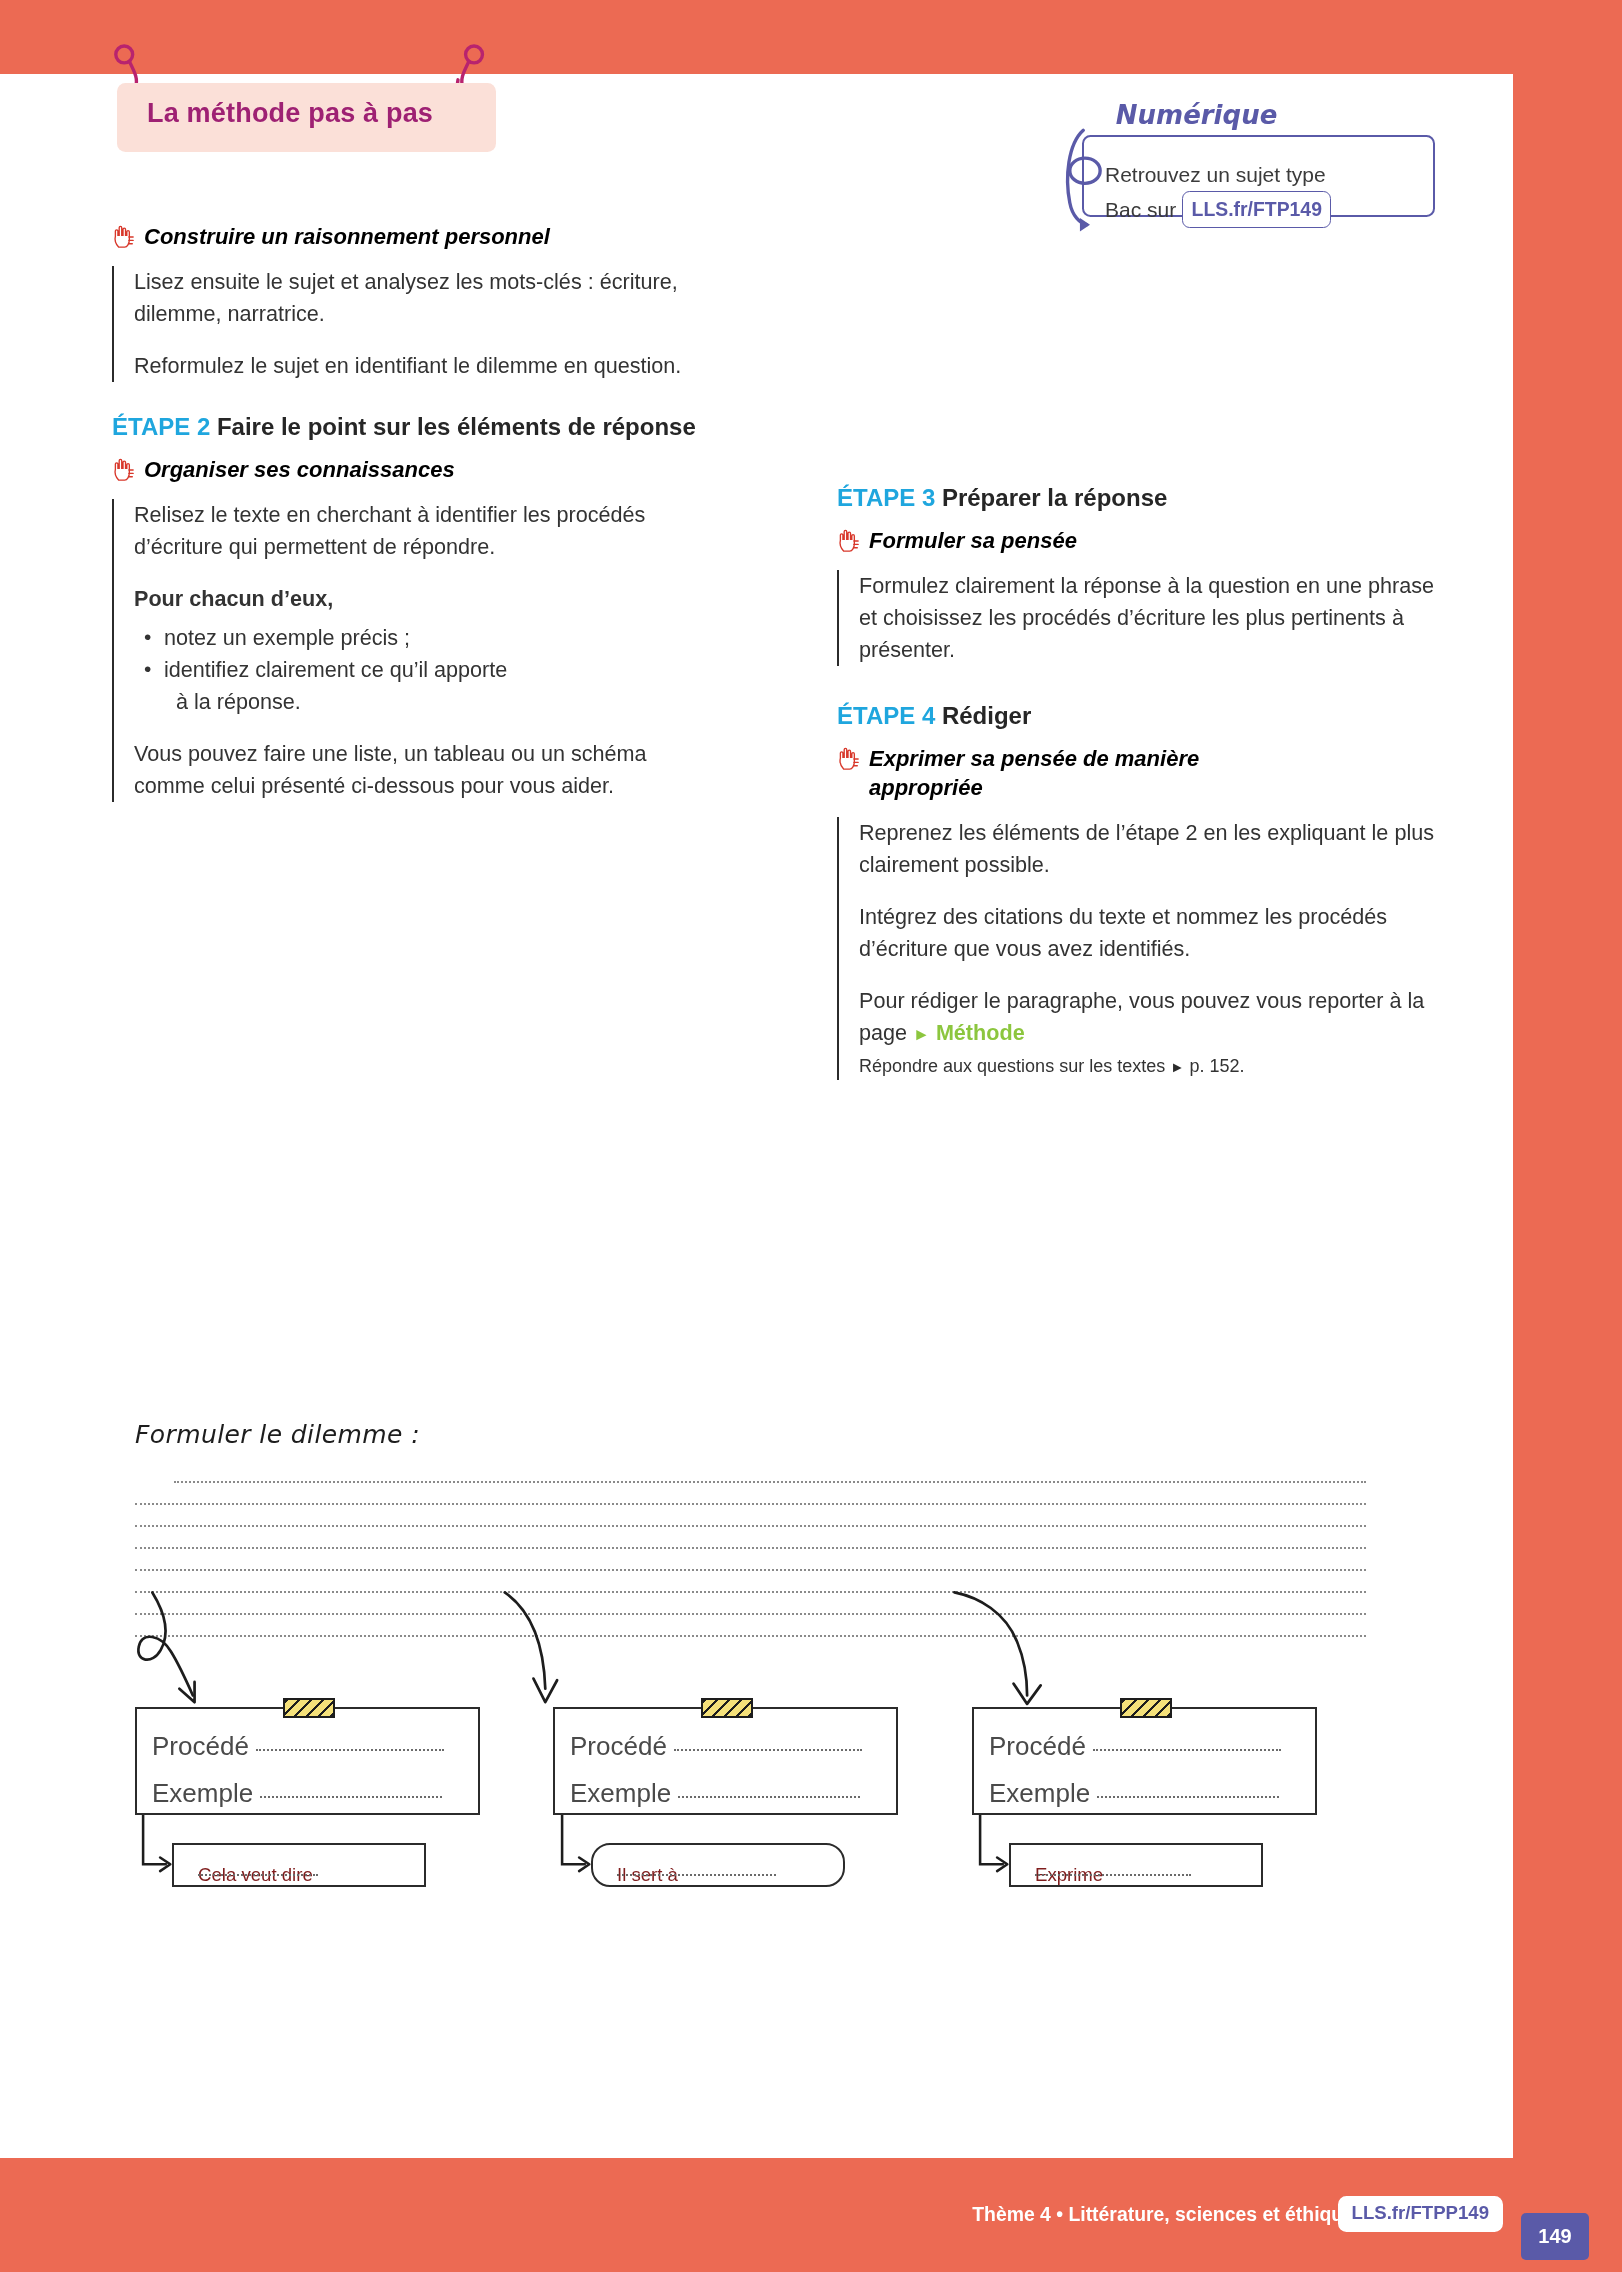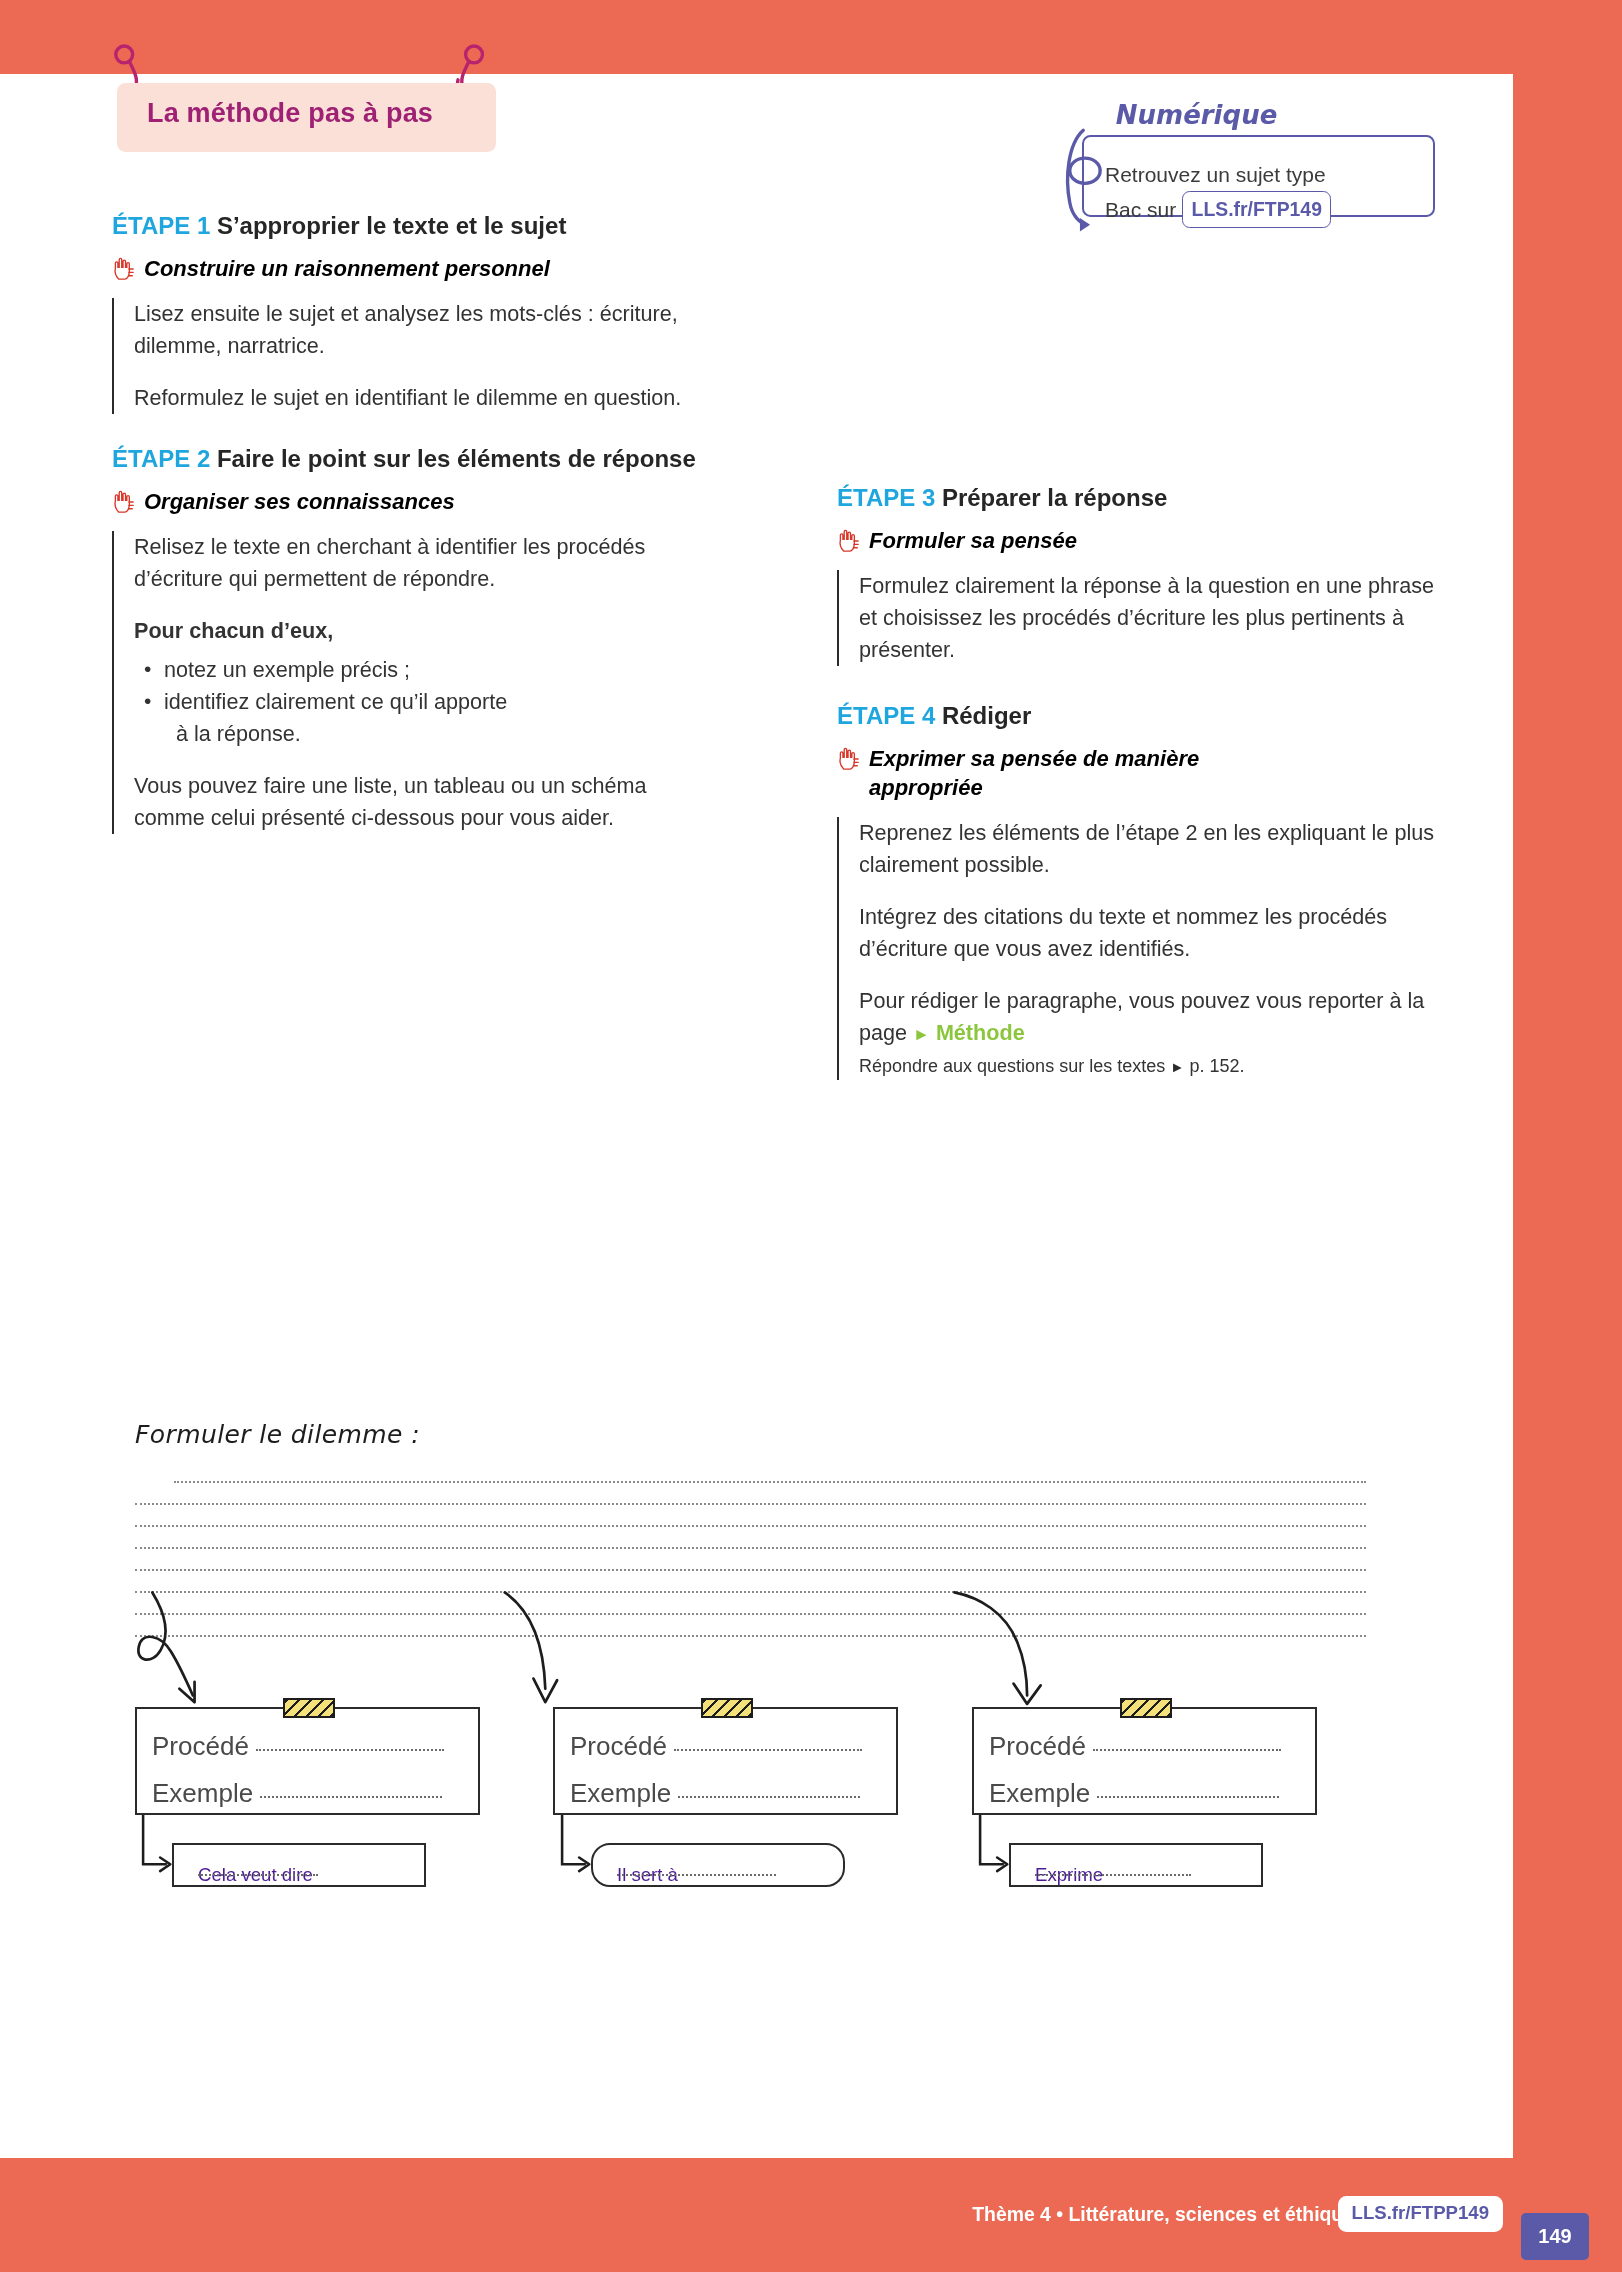--- a/index.html
+++ b/index.html
@@ -236,21 +236,21 @@
     width: 254px;
     height: 44px;
     border: 2.1px solid #2b2b2b;
     background: #fff;
   }
   .small-box span {
     position: absolute;
     left: 12px;
     top: 9.3px;
     font-size: 18.6px;
-    color: #4c1d95;
+    color: #7f1d1d;
     font-weight: 300;
     white-space: nowrap;
   }
   .small-box .dots {
     display: inline-block;
     border-bottom: 2.1px dotted #6a6a6a;
     vertical-align: 4.2px;
     height: 12px;
   }
   .arrow-svg { position: absolute; overflow: visible; }
@@ -335,24 +335,20 @@
     <path d="M26,110 L38,118 L26,126 Z" fill="#5a5aa8"></path>
   </svg>
   <div class="numerique-text">
     <span>Retrouvez un sujet type</span><br>
     <span>Bac sur</span>
     <span class="lls-pill">LLS.fr/FTP149</span>
   </div>
 
   <div class="col-left">
 
-    <div class="etape-head">
-      <span class="etape-num">ÉTAPE 1</span>
-      <span>S’approprier le texte et le sujet</span>
-    </div>
     <div class="subhead-row">
       <svg class="hand-icon" width="22" height="24" viewBox="0 0 26 28">
         <path d="M8,26 C4,22 3,17 4,13 L4,7 C4,5 7,5 7,7 L7,12 L8.5,12 L8.5,3 C8.5,1 11.5,1 11.5,3 L11.5,12
                  L13,12 L13,5 C13,3 16,3 16,5 L16,12 L17.5,12 L17.5,8 C17.5,6 20.5,6 20.5,8 L20.5,17
                  C20.5,22 18,26 15,26 Z" fill="none" stroke="#d8372a" stroke-width="1.6"></path>
         <path d="M20,14 L25,14 M20,18 L25,18 M20,22 L24,22" stroke="#d8372a" stroke-width="1.6" stroke-linecap="round"></path>
       </svg>
       <div class="subhead-text">Construire un raisonnement personnel</div>
     </div>
     <div class="rule-block">

